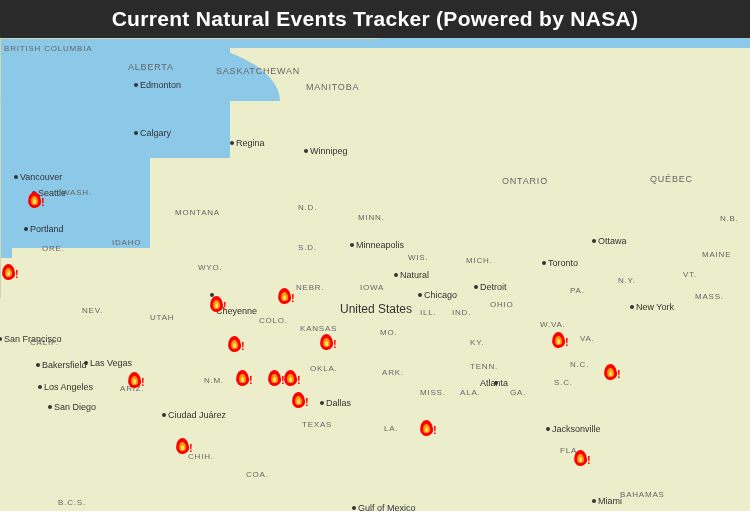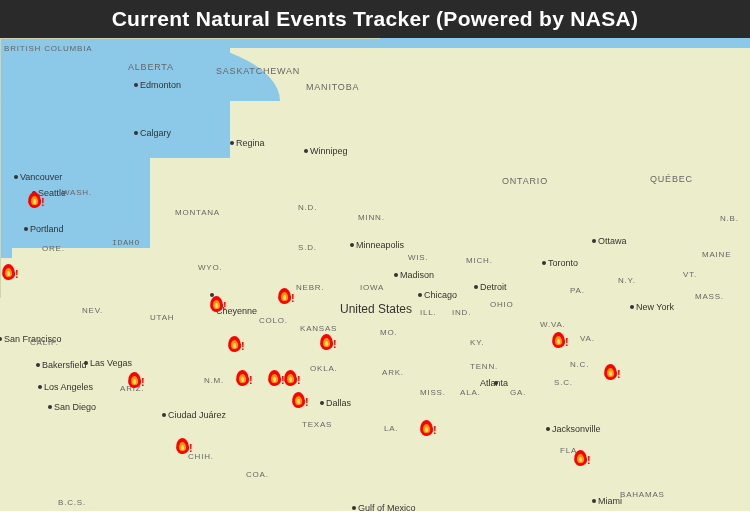--- a/index.html
+++ b/index.html
@@ -53,21 +53,21 @@
       <div class="lbl" style="left: 128px; top: 24px; text-align: center;">ALBERTA</div>
       <div class="lbl" style="left: 216px; top: 28px;">SASKATCHEWAN</div>
       <div class="lbl" style="left: 306px; top: 44px;">MANITOBA</div>
       <div class="lbl" style="left: 502px; top: 138px;">ONTARIO</div>
       <div class="lbl" style="left: 650px; top: 136px;">QUÉBEC</div>
       <div class="lbl sm" style="left: 720px; top: 176px;">N.B.</div>
       <div class="lbl sm" style="left: 702px; top: 212px;">MAINE</div>
       <div class="lbl sm" style="left: 683px; top: 232px;">VT.</div>
       <div class="lbl sm" style="left: 62px; top: 150px;">WASH.</div>
       <div class="lbl sm" style="left: 42px; top: 206px;">ORE.</div>
-      <div class="lbl sm" style="left: 112px; top: 200px; font-family: Liberation Mono, monospace;">IDAHO</div>
+      <div class="lbl sm" style="left: 112px; top: 200px;">IDAHO</div>
       <div class="lbl sm" style="left: 175px; top: 170px;">MONTANA</div>
       <div class="lbl sm" style="left: 298px; top: 165px;">N.D.</div>
       <div class="lbl sm" style="left: 298px; top: 205px;">S.D.</div>
       <div class="lbl sm" style="left: 358px; top: 175px;">MINN.</div>
       <div class="lbl sm" style="left: 408px; top: 215px;">WIS.</div>
       <div class="lbl sm" style="left: 466px; top: 218px;">MICH.</div>
       <div class="lbl sm" style="left: 360px; top: 245px;">IOWA</div>
       <div class="lbl sm" style="left: 296px; top: 245px;">NEBR.</div>
       <div class="lbl sm" style="left: 198px; top: 225px;">WYO.</div>
       <div class="lbl sm" style="left: 82px; top: 268px;">NEV.</div>
@@ -116,21 +116,21 @@
       <div class="lbl city" style="left: 20px; top: 134px;">Vancouver</div>
       <div class="dot" style="left: 32px; top: 153px;"></div>
       <div class="lbl city" style="left: 38px; top: 150px;">Seattle</div>
       <div class="dot" style="left: 24px; top: 189px;"></div>
       <div class="lbl city" style="left: 30px; top: 186px;">Portland</div>
       <div class="dot" style="left: 210px; top: 255px;"></div>
       <div class="lbl city" style="left: 216px; top: 252px; margin-top: 16px;">Cheyenne</div>
       <div class="dot" style="left: 350px; top: 205px;"></div>
       <div class="lbl city" style="left: 356px; top: 202px;">Minneapolis</div>
       <div class="dot" style="left: 394px; top: 235px;"></div>
-      <div class="lbl city" style="left: 400px; top: 232px;">Madison</div>
+      <div class="lbl city" style="left: 400px; top: 232px;">Natural</div>
       <div class="dot" style="left: 418px; top: 255px;"></div>
       <div class="lbl city" style="left: 424px; top: 252px;">Chicago</div>
       <div class="dot" style="left: 474px; top: 247px;"></div>
       <div class="lbl city" style="left: 480px; top: 244px;">Detroit</div>
       <div class="dot" style="left: 542px; top: 223px;"></div>
       <div class="lbl city" style="left: 548px; top: 220px;">Toronto</div>
       <div class="dot" style="left: 592px; top: 201px;"></div>
       <div class="lbl city" style="left: 598px; top: 198px;">Ottawa</div>
       <div class="dot" style="left: 630px; top: 267px;"></div>
       <div class="lbl city" style="left: 636px; top: 264px;">New York</div>

